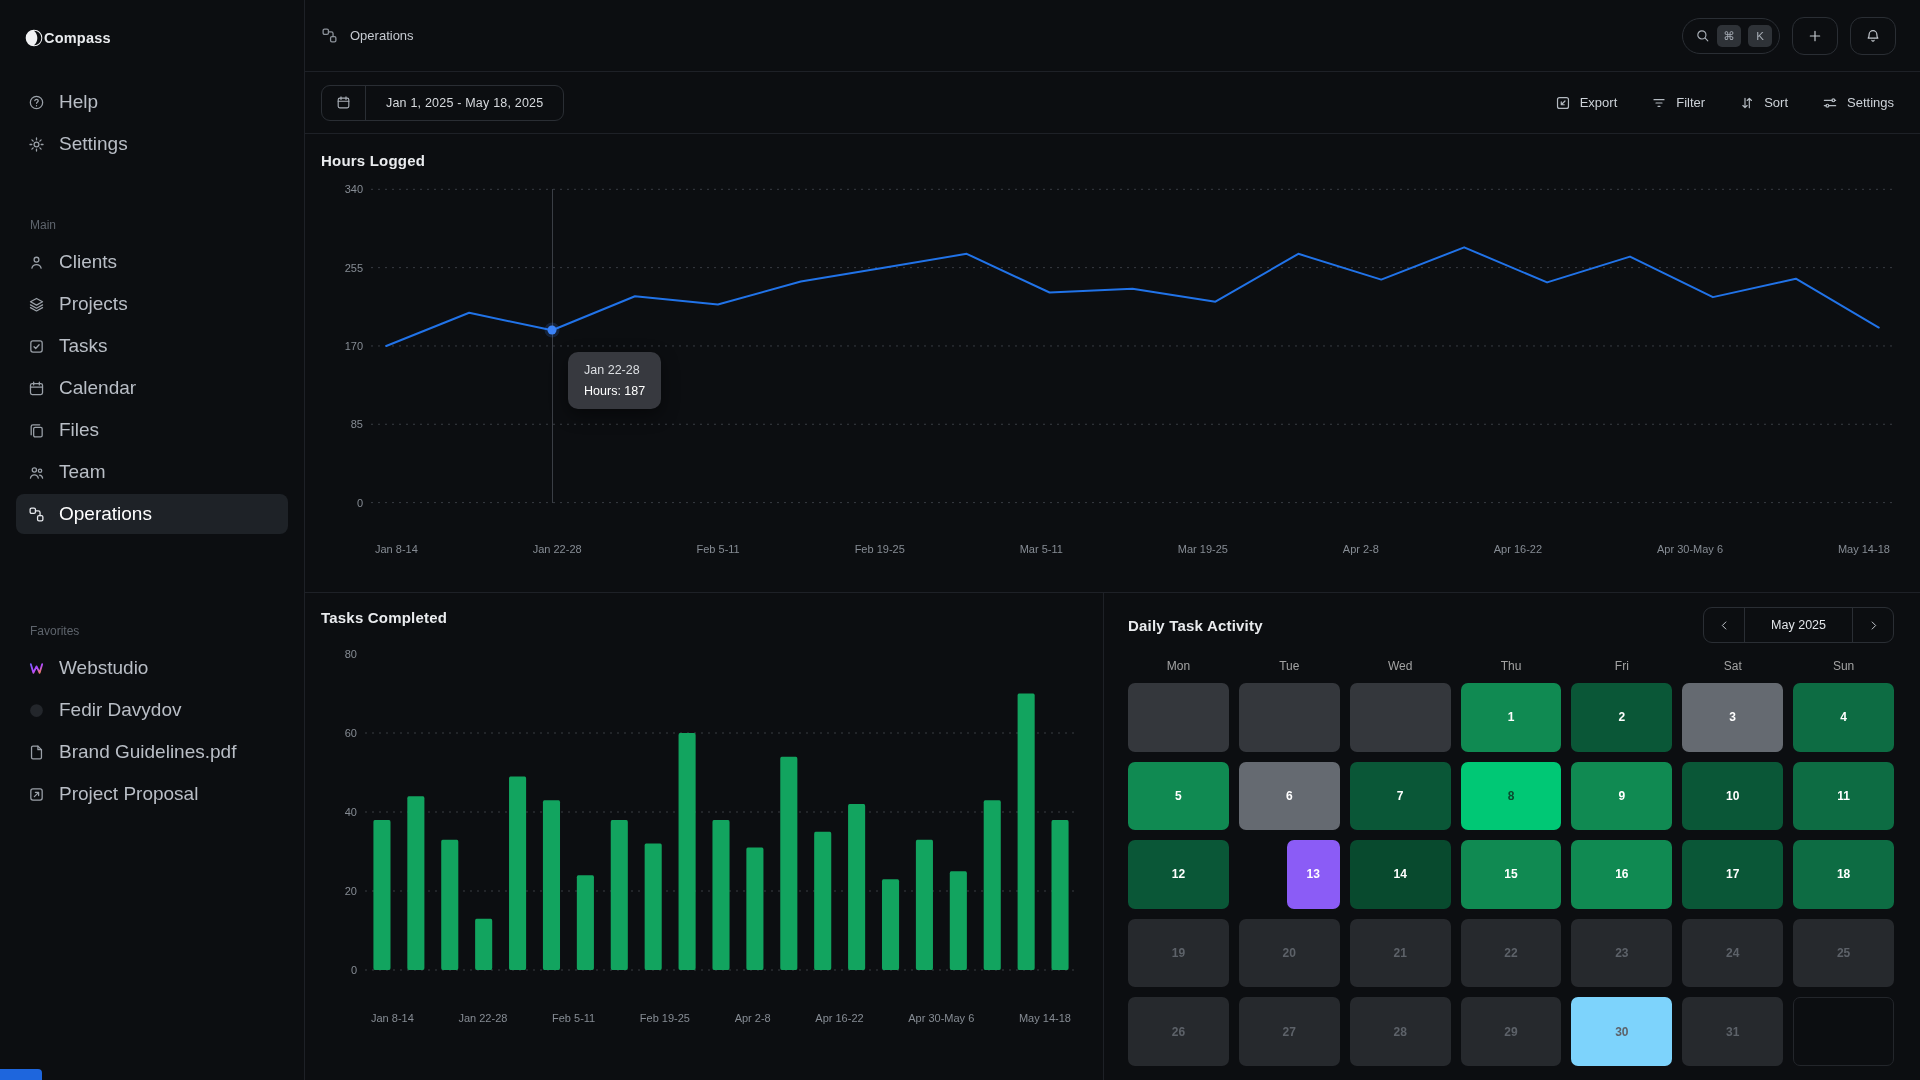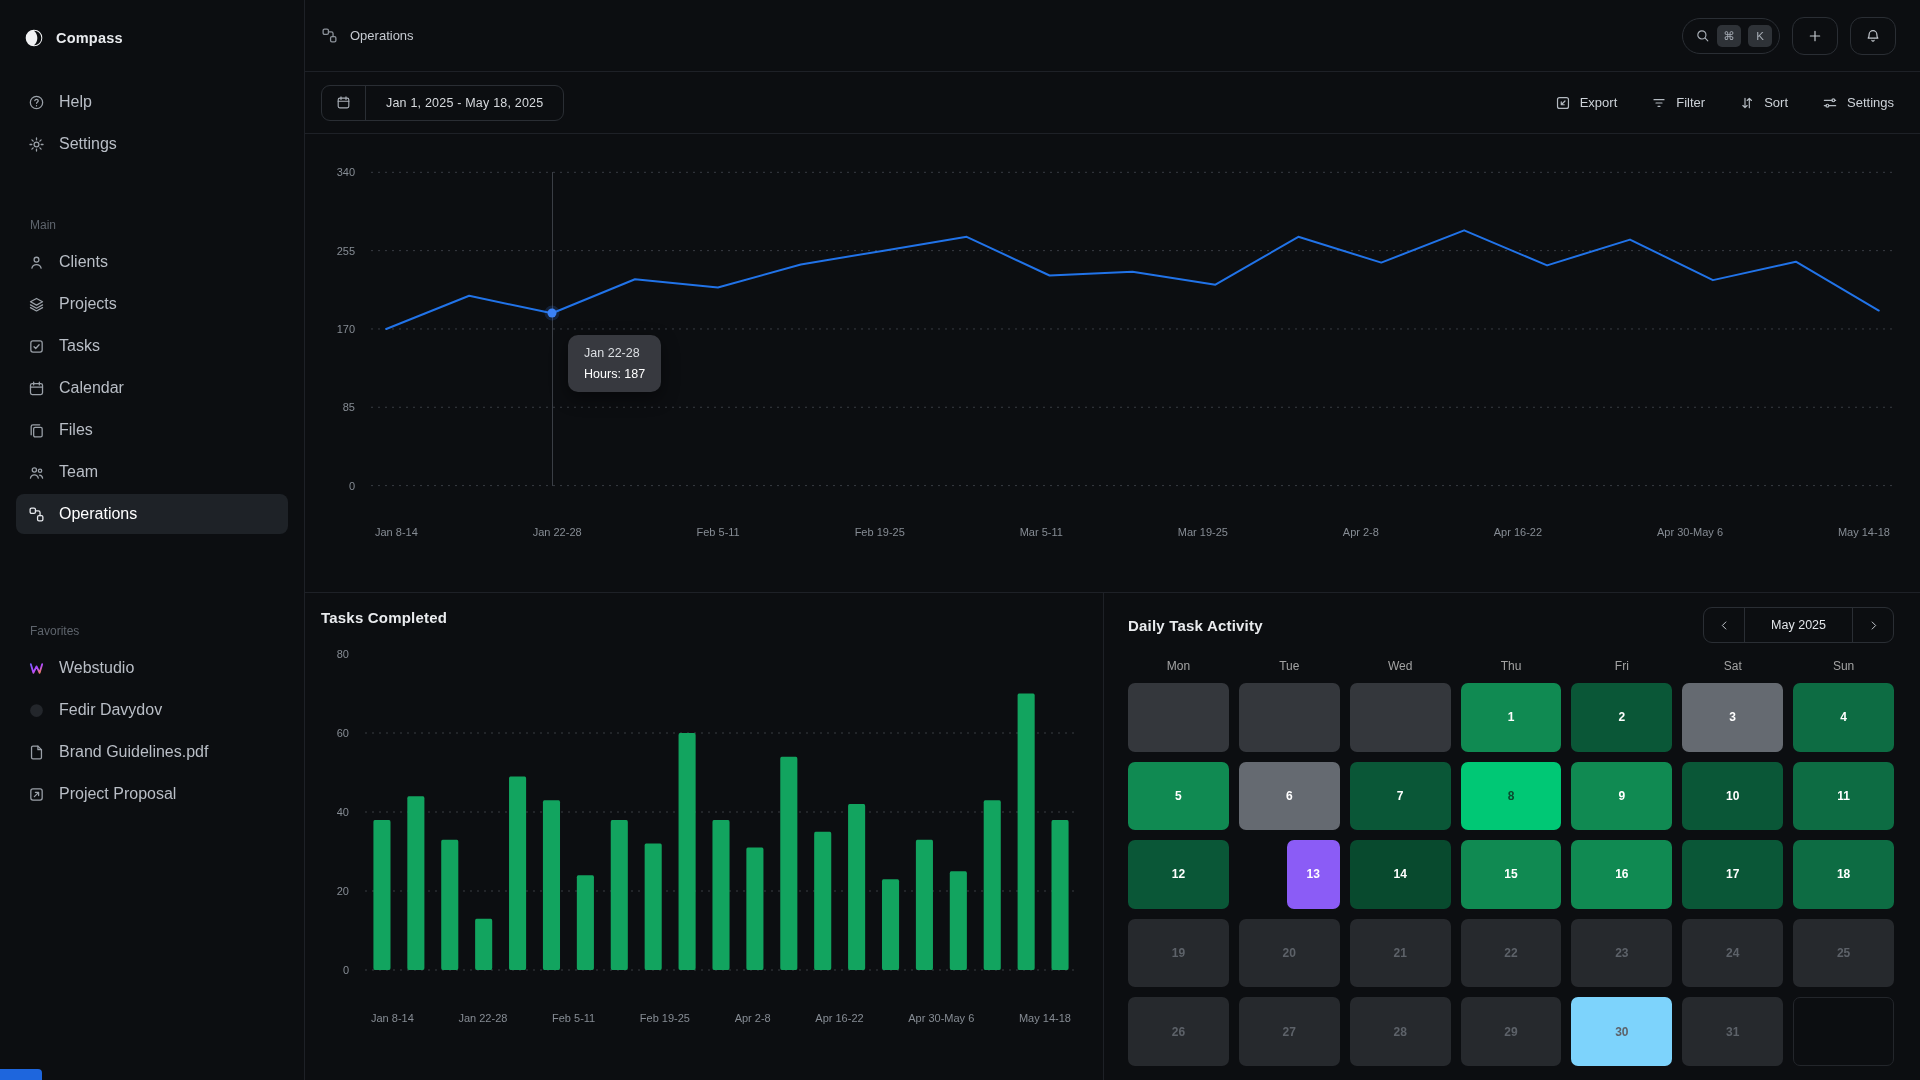--- a/index.html
+++ b/index.html
@@ -7,28 +7,28 @@
     --mut:#868c94; --dim:#5e646c; --pill-border:#2a2e34;
   }
   *{box-sizing:border-box; margin:0; padding:0;}
   html,body{width:1920px; height:1080px; overflow:hidden;}
   body{background:var(--bg); color:var(--text); font-family:"Liberation Sans","DejaVu Sans",sans-serif; display:flex;}
   .icn{display:inline-flex; width:17px; height:17px; flex:0 0 auto;}
   .icn svg{width:100%; height:100%;}
 
   
   aside{width:305px; height:100%; border-right:1px solid var(--line); padding-top:20px; position:relative; flex:0 0 auto;}
-  .logo-row{display:flex; align-items:center; gap:12px; padding:0 24px; height:36px; margin-bottom:26px;}
+  .logo-row{display:flex; align-items:center; gap:0; padding:0 24px; height:36px; margin-bottom:26px;}
   .logo-row .icn{width:20px; height:20px;}
   .logo-label{font-size:14.5px; font-weight:bold; letter-spacing:.2px;}
   .sec-title{padding:0 30px; margin:26px 0 10px; font-size:12px; color:var(--dim);}
   .sec-gap{height:26px;}
   .sb-item{display:flex; align-items:center; gap:14px; height:40px; margin:2px 16px; padding:0 12px; border-radius:8px; color:var(--text2); cursor:pointer;}
   .sb-item .icn{color:#9aa0a8;}
-  .sb-item span.lbl{font-size:16px;}
+  .sb-item span.lbl{font-size:19px;}
   .sb-item.active{background:#1e2227; color:#fff;}
   .sb-item.active .icn{color:#e8eaee;}
   .fav-gap{height:62px;}
   .corner-strip{position:absolute; left:0; bottom:0; width:42px; height:11px; border-top-right-radius:4px;}
 
   
   main{flex:1; height:100%; display:flex; flex-direction:column; min-width:0;}
   .topbar{height:72px; flex:0 0 auto; display:flex; align-items:center; justify-content:space-between; padding:0 24px 0 16px; border-bottom:1px solid var(--line);}
   .crumb{display:flex; align-items:center; gap:12px; color:#c6cad1; font-size:13px;}
   .crumb .icn{color:#8d939b;}
@@ -46,21 +46,21 @@
   .date-pill .dr-text{padding:0 20px; font-size:12.5px; color:#d7dade; letter-spacing:.2px;}
   .tb-actions{display:flex; align-items:center; gap:34px;}
   .tb-btn{display:flex; align-items:center; gap:9px; background:none; border:none; color:#cdd2d8; font-size:13px; font-family:inherit; cursor:pointer;}
   .tb-btn .icn{width:16px; height:16px; color:#b4bac1;}
 
   
   .hours-sec{height:459px; flex:0 0 auto; border-bottom:1px solid var(--line); padding:18px 26px 0 16px; position:relative;}
   .panel-title{font-size:15px; font-weight:bold; letter-spacing:.2px;}
   .hours-wrap{position:relative; margin-top:8px;}
   .ylabs{position:absolute; left:0; top:0; width:42px; height:352px;}
-  .ylab{position:absolute; right:8px; transform:translateY(-50%); font-size:11px; color:var(--mut);}
+  .ylab{position:absolute; right:0; transform:translateY(-50%); font-size:11px; color:var(--mut);}
   .plot{margin-left:50px; height:352px; position:relative;}
   .plot svg{position:absolute; inset:0; width:100%; height:100%;}
   .crosshair{position:absolute; width:1px; background:#3a3e45;}
   .dot{position:absolute; width:9px; height:9px; border-radius:50%; transform:translate(-50%,-50%); box-shadow:0 0 0 3px rgba(59,130,246,.18);}
   .tooltip{position:absolute; background:#37393f; border-radius:10px; padding:11px 16px; font-size:12.5px; white-space:nowrap; box-shadow:0 6px 18px rgba(0,0,0,.45); z-index:2;}
   .tooltip .tt1{color:#dcdfe3; margin-bottom:7px;}
   .tooltip .tt2{color:#fff;}
   .xlabs{margin-left:50px; height:30px; display:flex; justify-content:space-between; align-items:flex-end; padding:0 4px; }
   .xlabs span{font-size:11px; color:var(--mut); padding-bottom:4px;}
 
@@ -326,20 +326,21 @@
               <circle cx="17" cy="8" r="2.1"></circle>
               <circle cx="8" cy="16" r="2.1"></circle>
             </svg>
           </span>
           <span>Settings</span>
         </button>
       </div>
   </div>
 
   <section class="hours-sec">
+    <div class="panel-title">Hours Logged</div>
     <div class="hours-wrap">
       <div class="ylabs" id="hours-ylabs">
           <div class="ylab" style="top: 92.5%;">0</div>
           <div class="ylab" style="top: 70.25%;">85</div>
           <div class="ylab" style="top: 48%;">170</div>
           <div class="ylab" style="top: 25.75%;">255</div>
           <div class="ylab" style="top: 3.5%;">340</div>
         </div>
       <div class="plot" id="hours-plot">
         <svg id="hours-svg" viewBox="0 0 1000 400" preserveAspectRatio="none">

